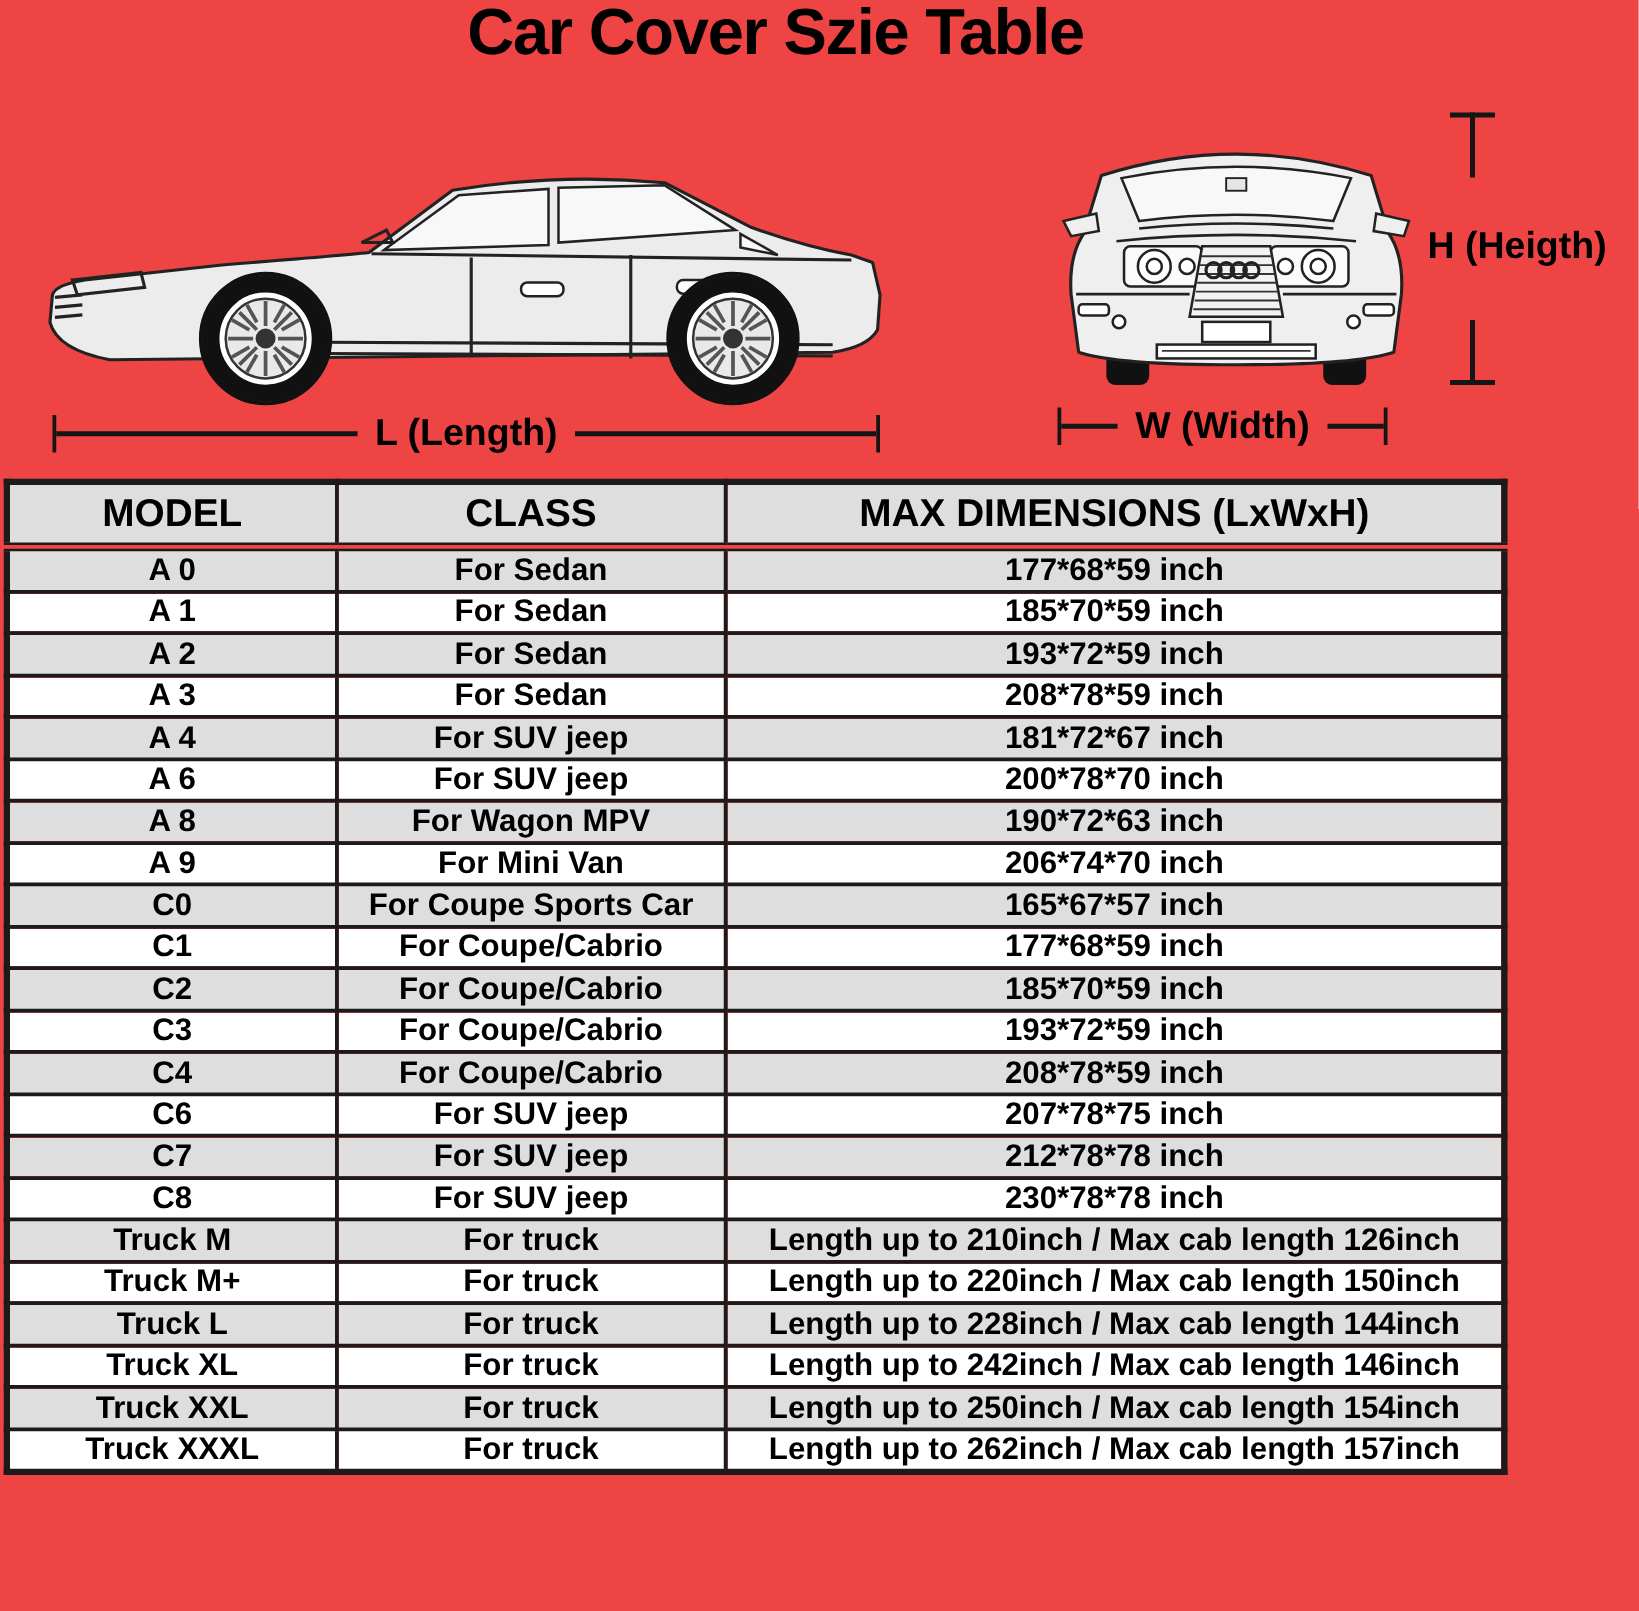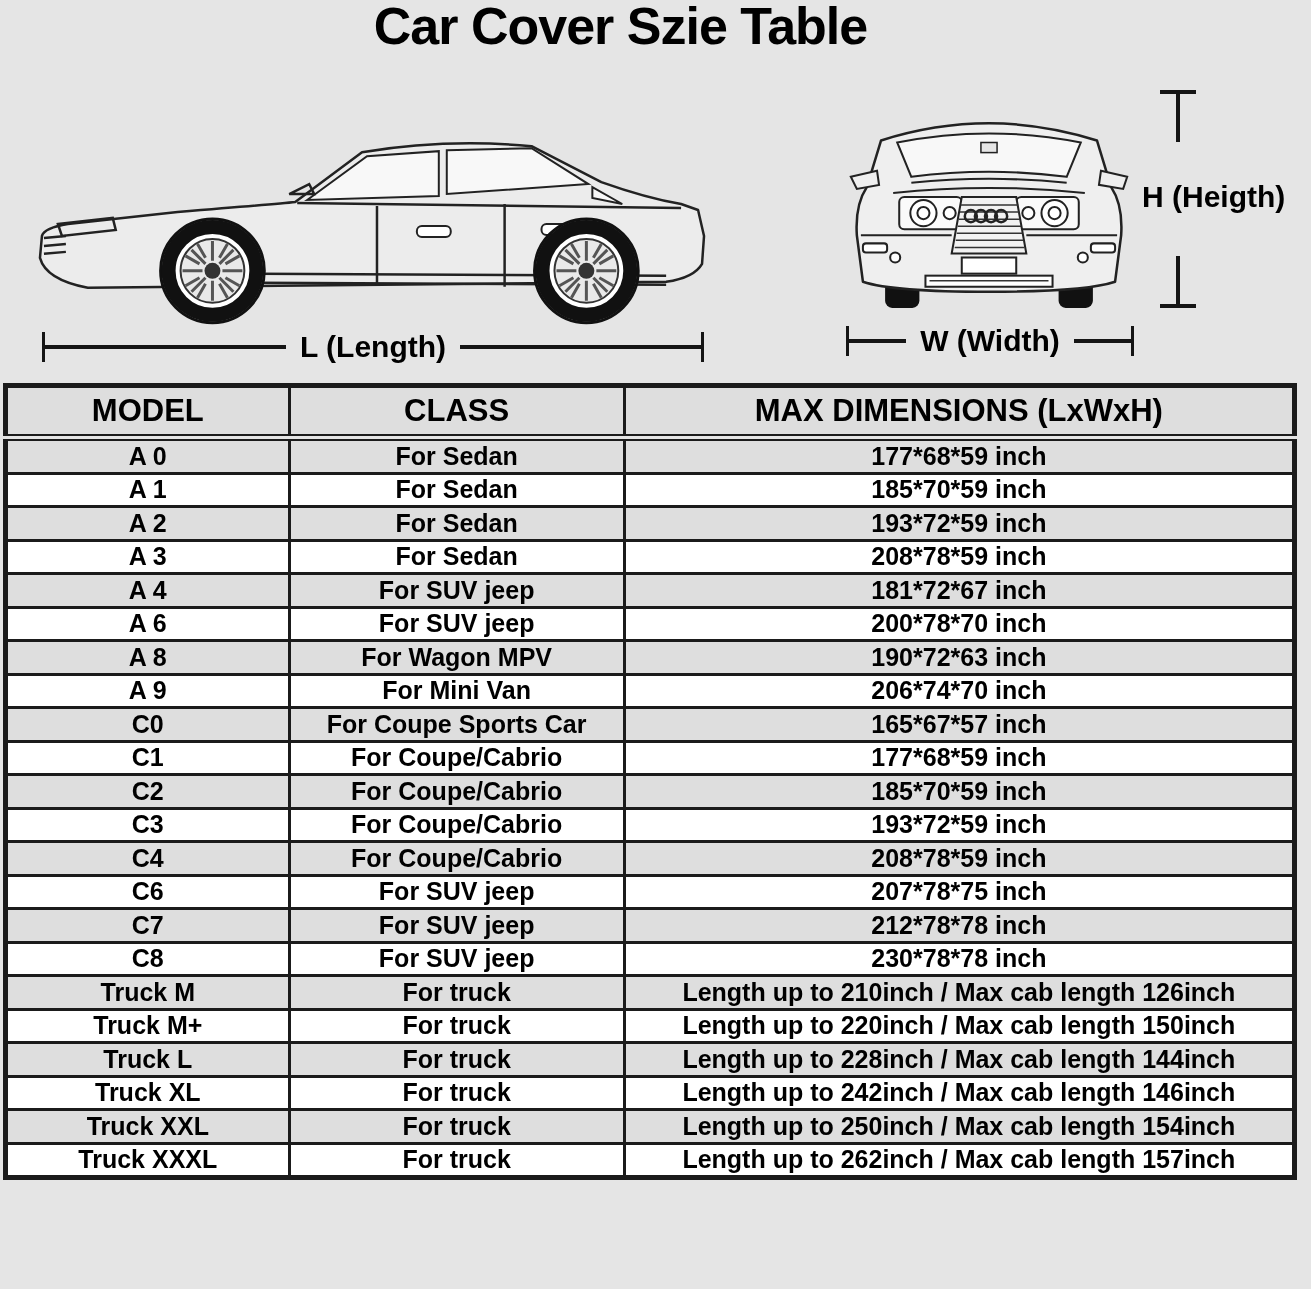--- a/index.html
+++ b/index.html
@@ -1,42 +1,42 @@
 <!DOCTYPE html>
 <html><head>
 <meta charset="utf-8">
 <style>
   html,body{margin:0;padding:0;background:#fff;}
   body{font-family:"Liberation Sans", sans-serif; color:#000;}
-  .page{position:relative;width:1311px;height:1289px;overflow:hidden;background:#e5e5e5;}
+  .page{position:relative;width:1311px;height:1289px;overflow:hidden;background:#ef4444;}
 
   .title{position:absolute;top:-4px;left:0;right:70px;text-align:center;
          font-size:52px;font-weight:bold;letter-spacing:-1px;margin:0;}
 
   
   .hero{position:absolute;top:0;left:0;width:1311px;height:380px;}
   .side-car{position:absolute;left:28px;top:86px;width:688px;height:240px;}
   .front-car{position:absolute;left:832px;top:84px;width:314px;height:232px;}
 
   .dim-line{position:absolute;display:flex;align-items:center;}
   .dim-tick{width:3px;height:30px;background:#151515;flex:0 0 auto;}
   .dim-seg{flex:1 1 auto;height:4px;background:#151515;}
   .dim-label{flex:0 0 auto;padding:0 14px;font-size:30px;font-weight:bold;white-space:nowrap;}
   .dim-length{left:42px;top:330px;width:662px;}
-  .dim-width{left:846px;top:324px;width:288px;}
+  .dim-width{left:846px;top:324px;width:264px;}
 
   .hbar{position:absolute;background:#151515;}
   .h-top-cap{left:1160px;top:90px;width:36px;height:4px;}
   .h-top-stem{left:1176px;top:90px;width:4px;height:52px;}
   .h-bot-stem{left:1176px;top:256px;width:4px;height:50px;}
   .h-bot-cap{left:1160px;top:304px;width:36px;height:4px;}
   .h-label{position:absolute;left:1142px;top:180px;font-size:30px;font-weight:bold;white-space:nowrap;text-align:center;}
 
   
-  table.size-table{position:absolute;top:383px;left:3px;width:1294px;
+  table.size-table{position:absolute;top:383px;left:3px;width:1203px;
         border-collapse:collapse;border:5px solid #1b1b1b;table-layout:fixed;padding-left:24px;}
   .size-table th,.size-table td{border:3px solid #1b1b1b;text-align:center;
         padding:0 4px;overflow:hidden;white-space:nowrap;}
   .size-table th{height:46px;font-size:31px;font-weight:bold;background:#dedede;
         border-bottom:7px double #1b1b1b;}
   .size-table td{height:30.5px;font-size:25px;font-weight:bold;}
   .size-table tbody tr:nth-child(odd){background:#dedede;}
   .size-table tbody tr:nth-child(even){background:#ffffff;}
   .col-model{width:22%;} .col-class{width:26%;} .col-dims{width:52%;}
 </style>

